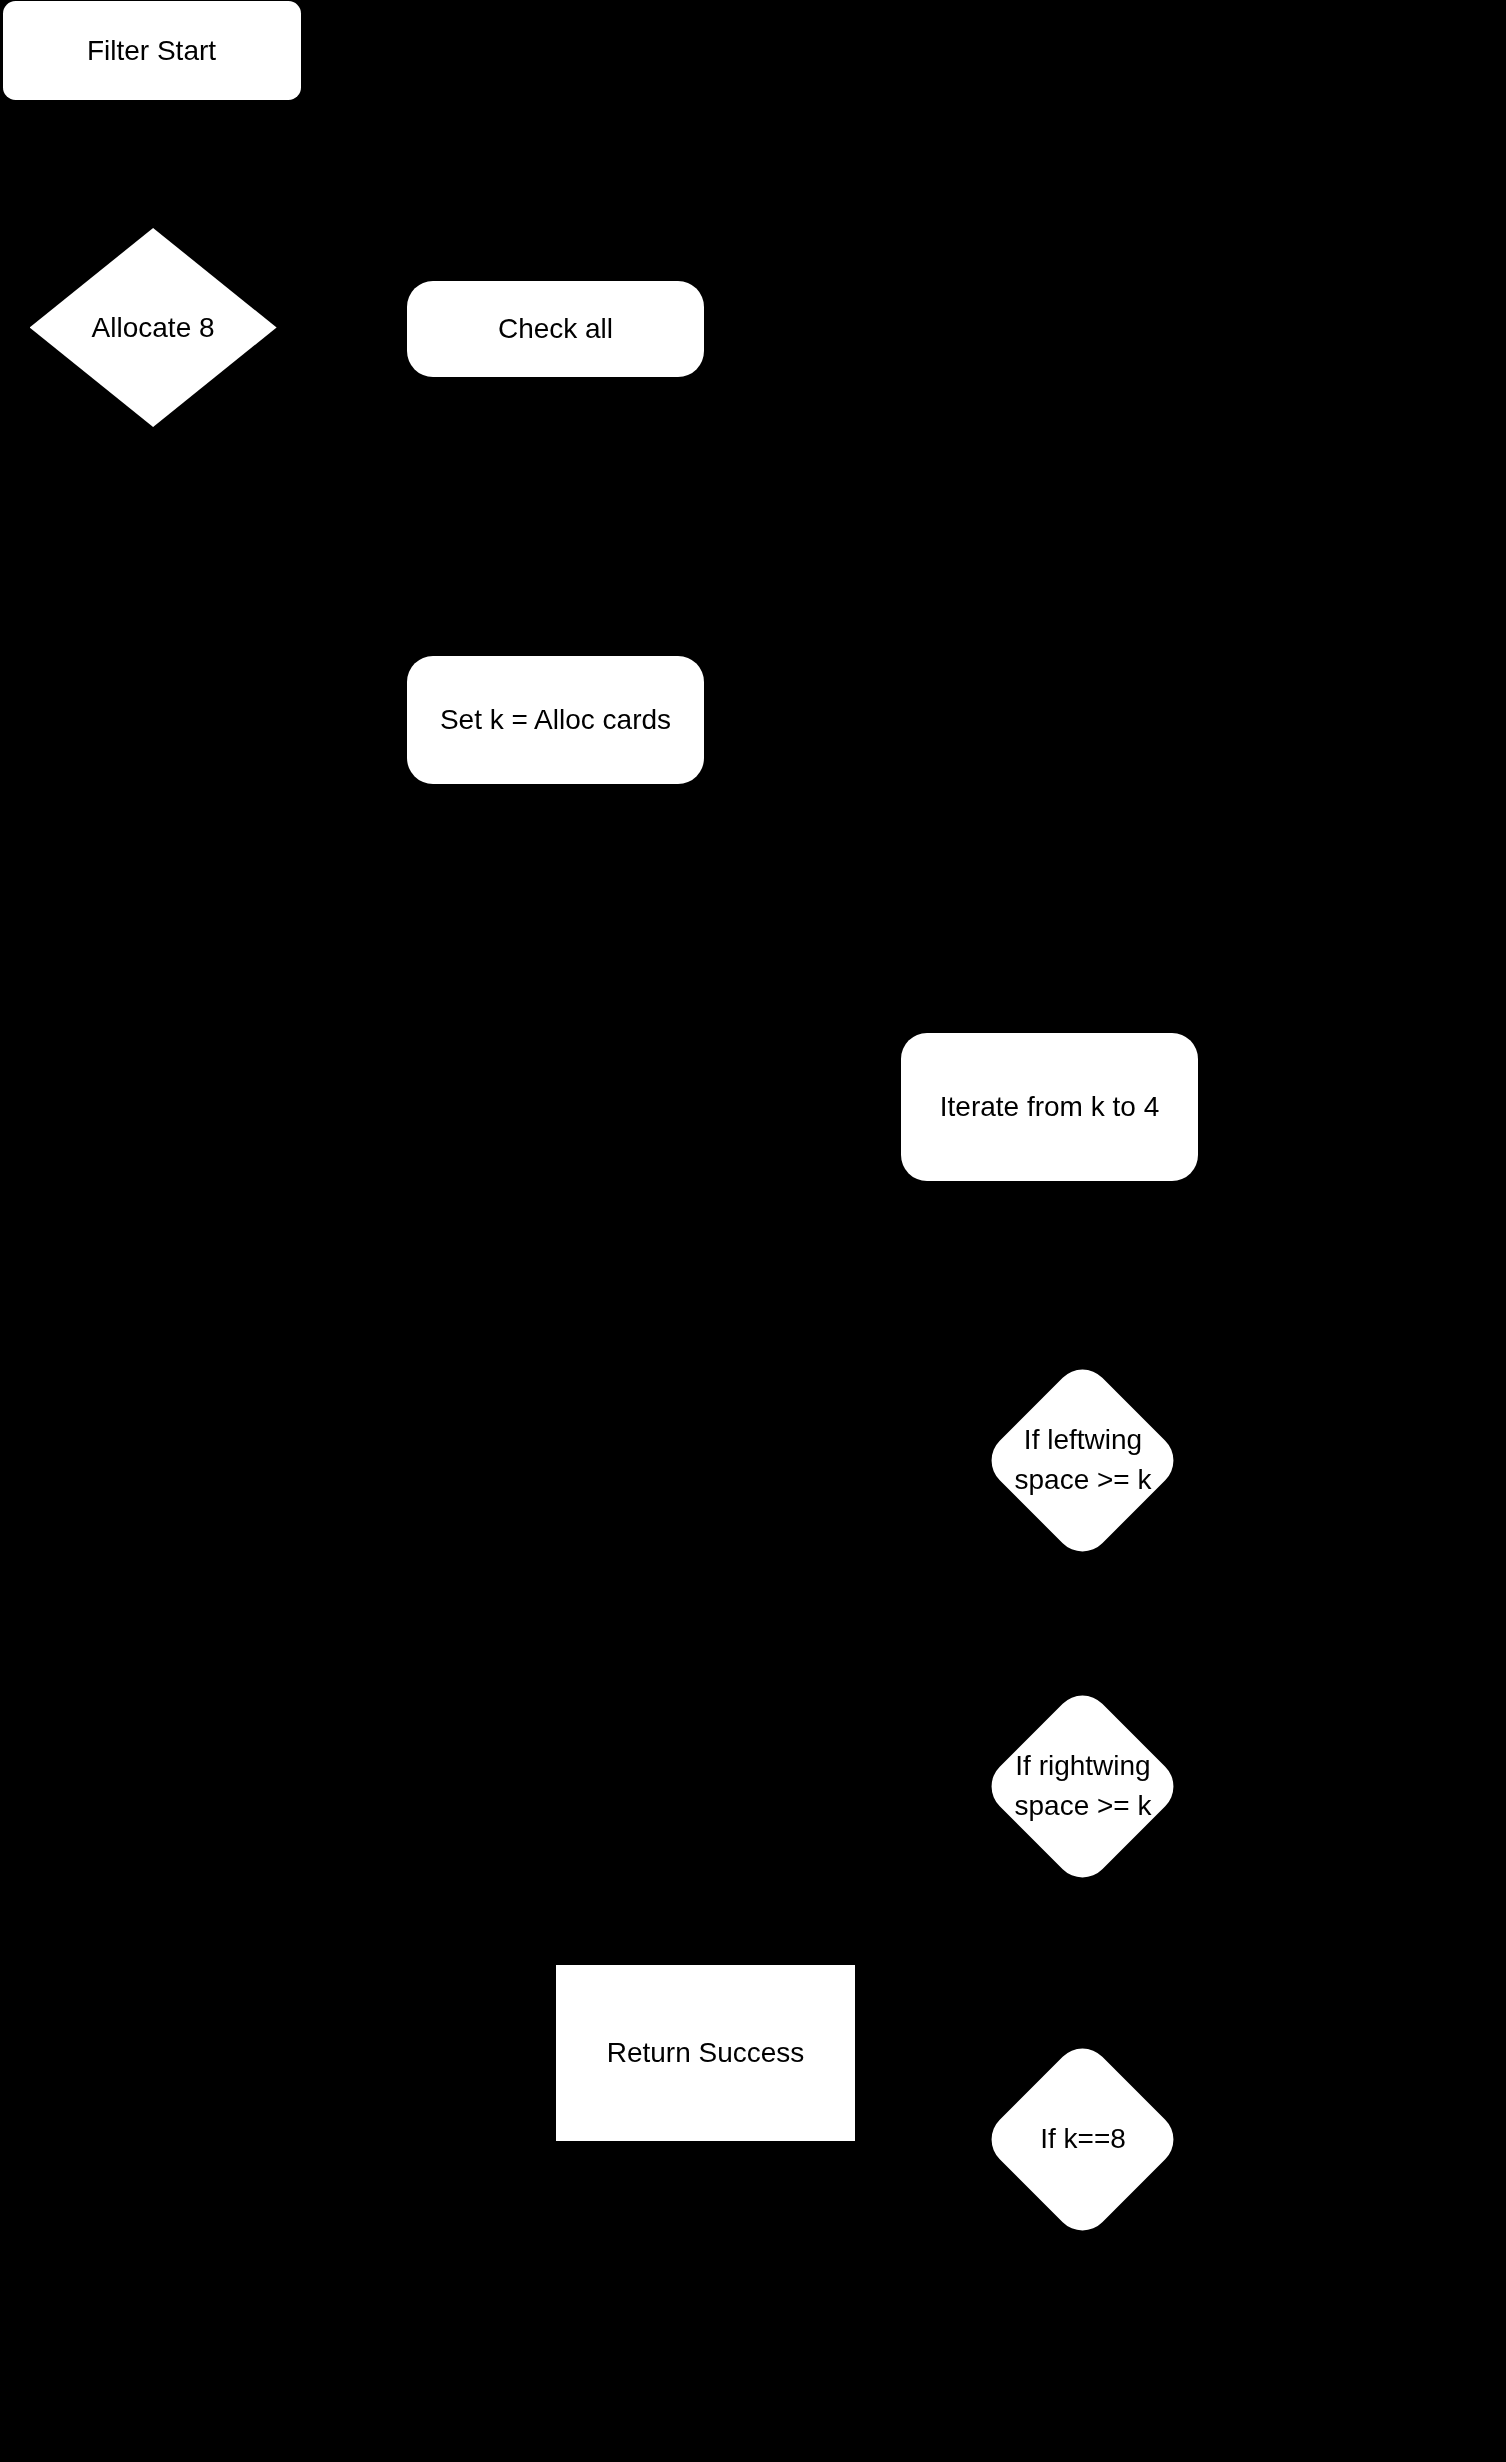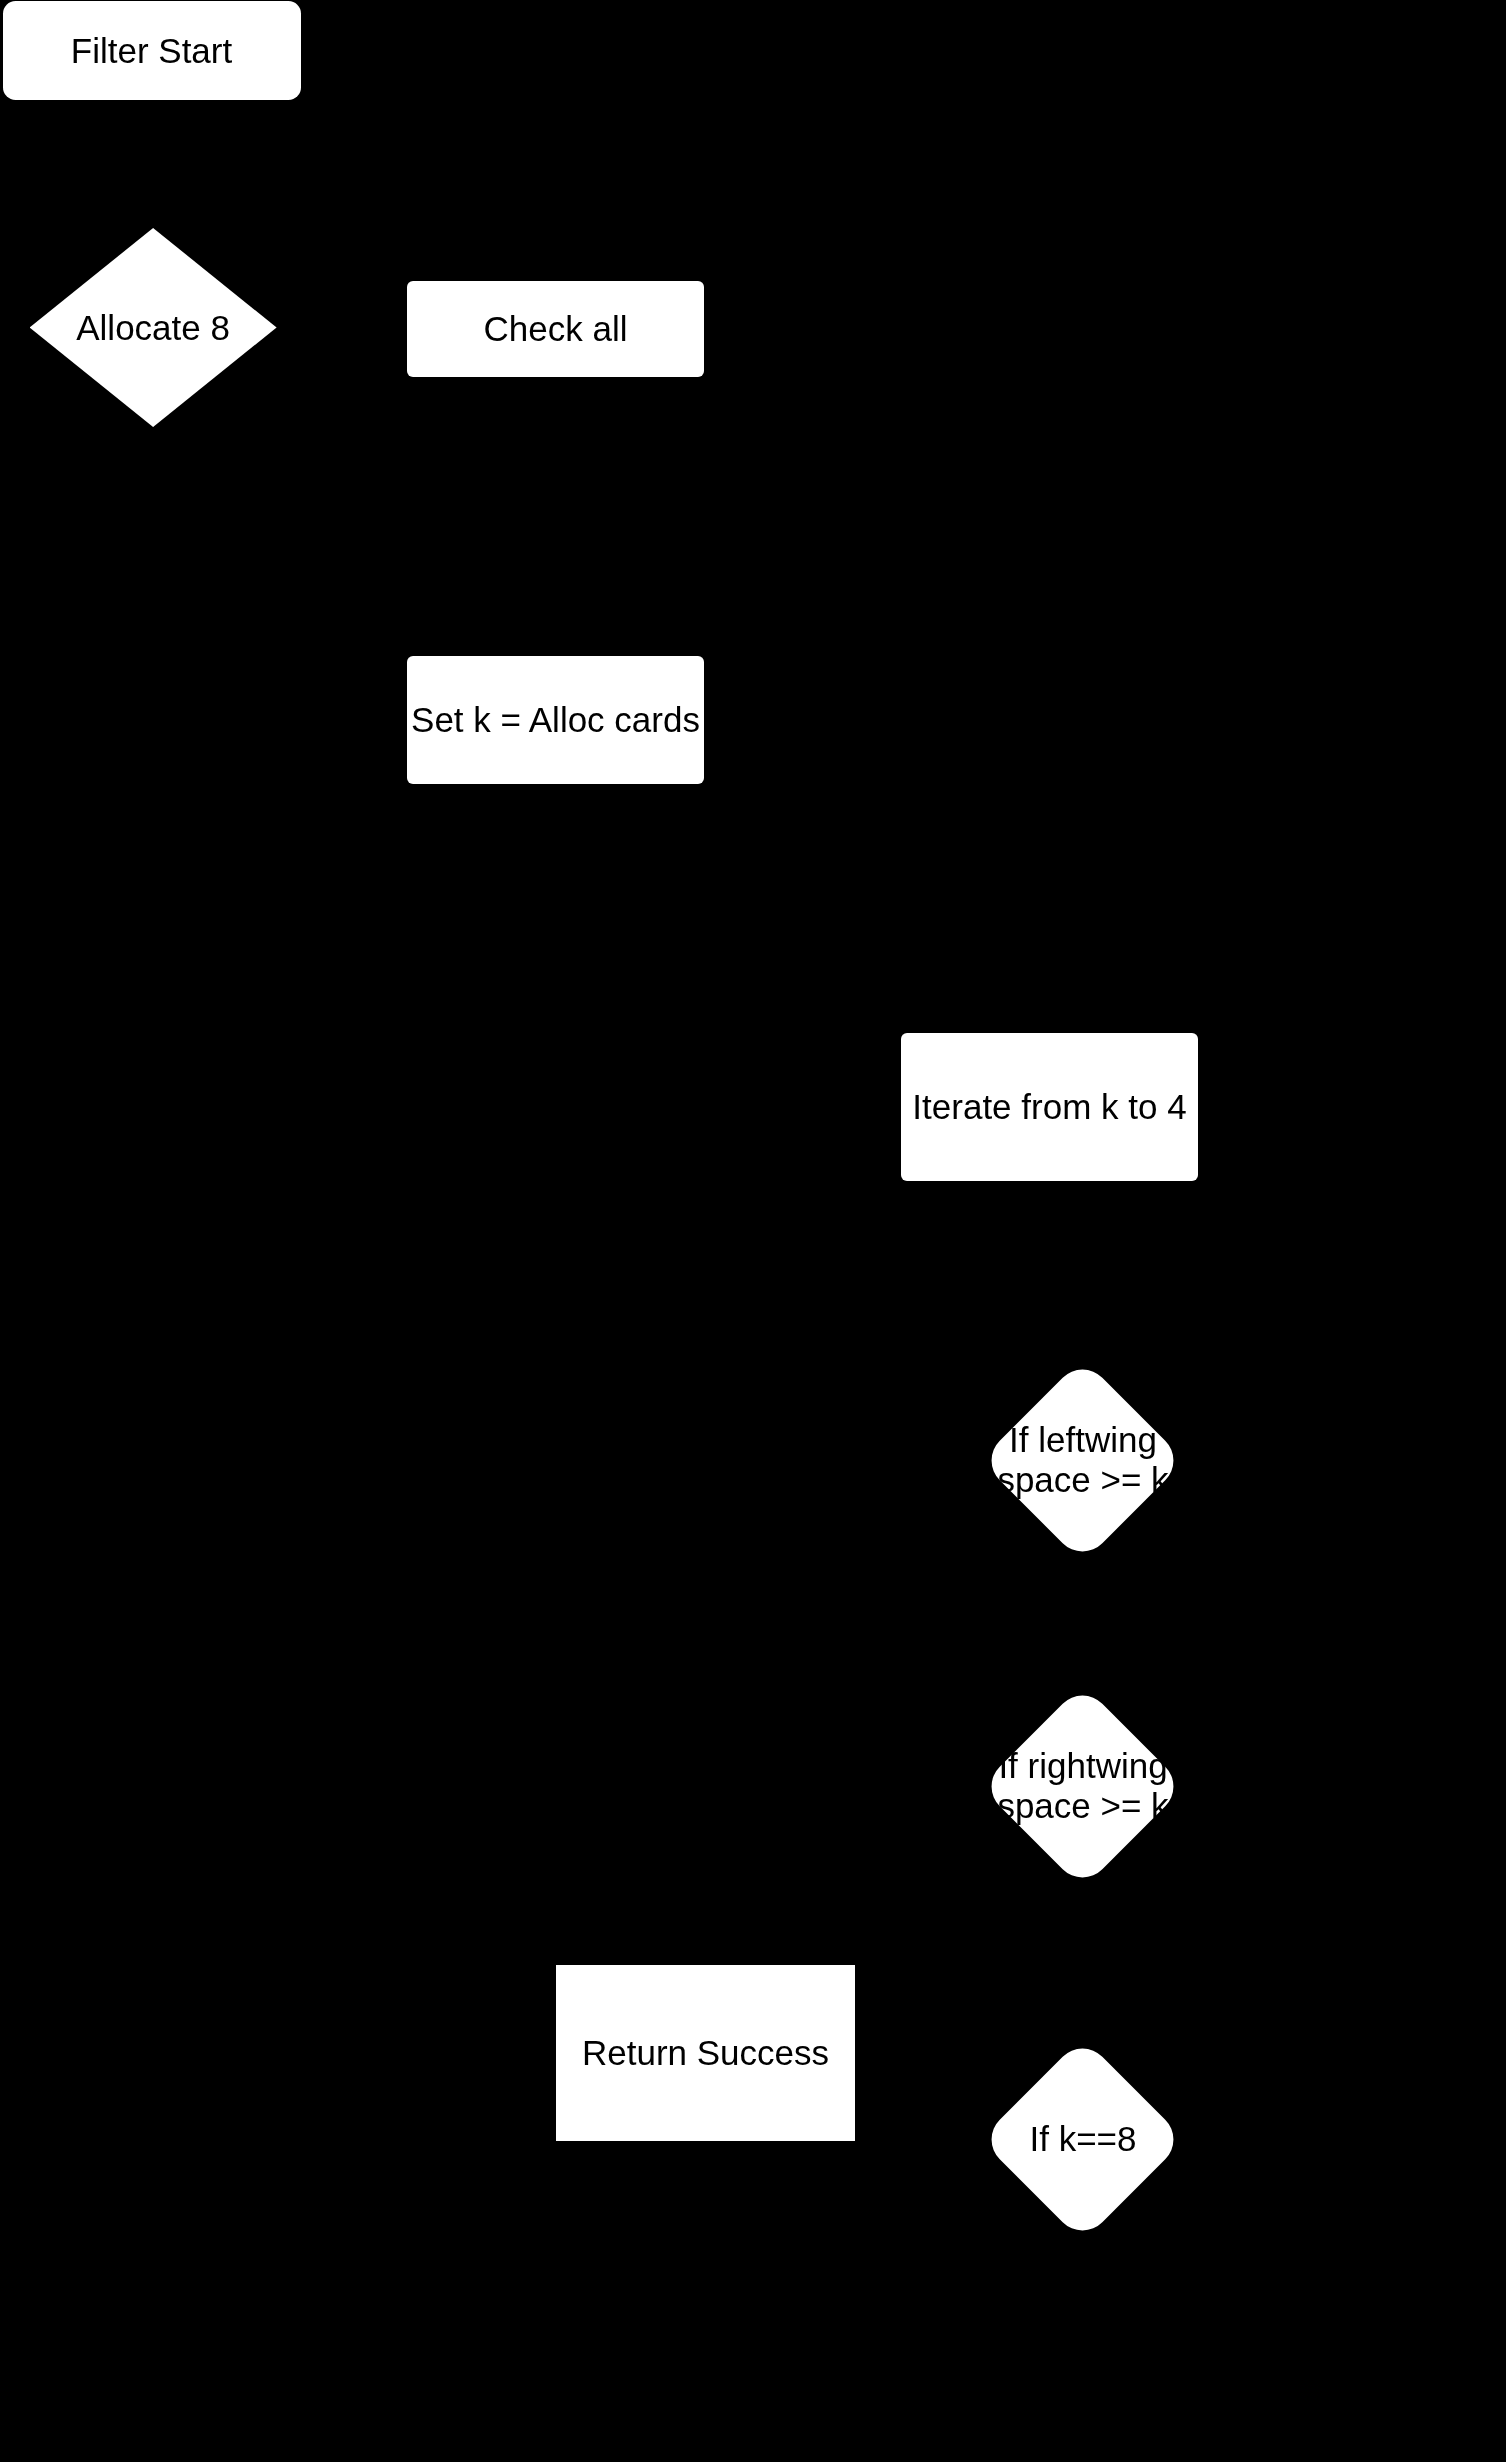--- a/index.html
+++ b/index.html
@@ -16,32 +16,32 @@
   .node { position: absolute; }
 
   .label {
     position: absolute;
     inset: 0;
     display: flex;
     flex-direction: column;
     align-items: center;
     justify-content: center;
     color: var(--node-text, #000000);
-    font-size: 35px;
+    font-size: 28px;
     line-height: 40px;
     white-space: nowrap;
     text-align: center;
     z-index: 2;
   }
   .label span { display: block; }
 
   
   .rrect {
     background: var(--node-fill, #ffffff);
-    border-radius: 6px;
+    border-radius: 26px;
   }
 
   
   .rect {
     background: var(--node-fill, #ffffff);
   }
 
   
   .dsharp .shape {
     position: absolute;

